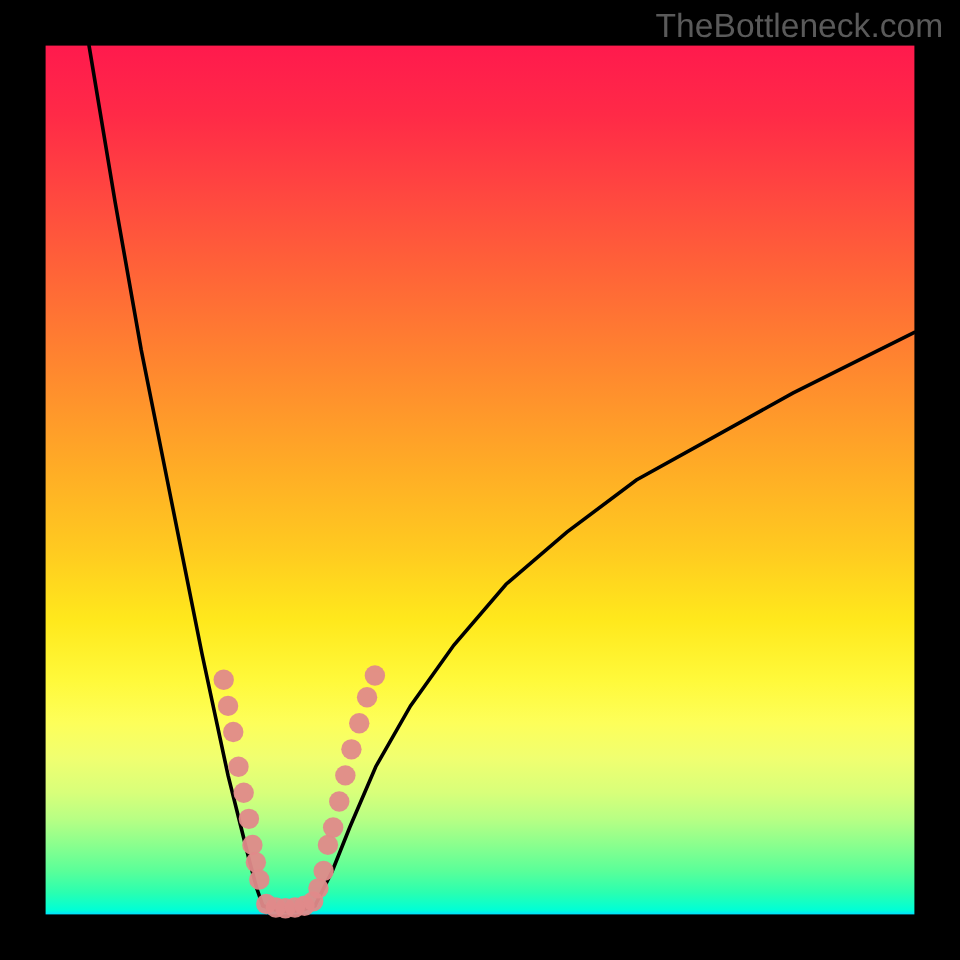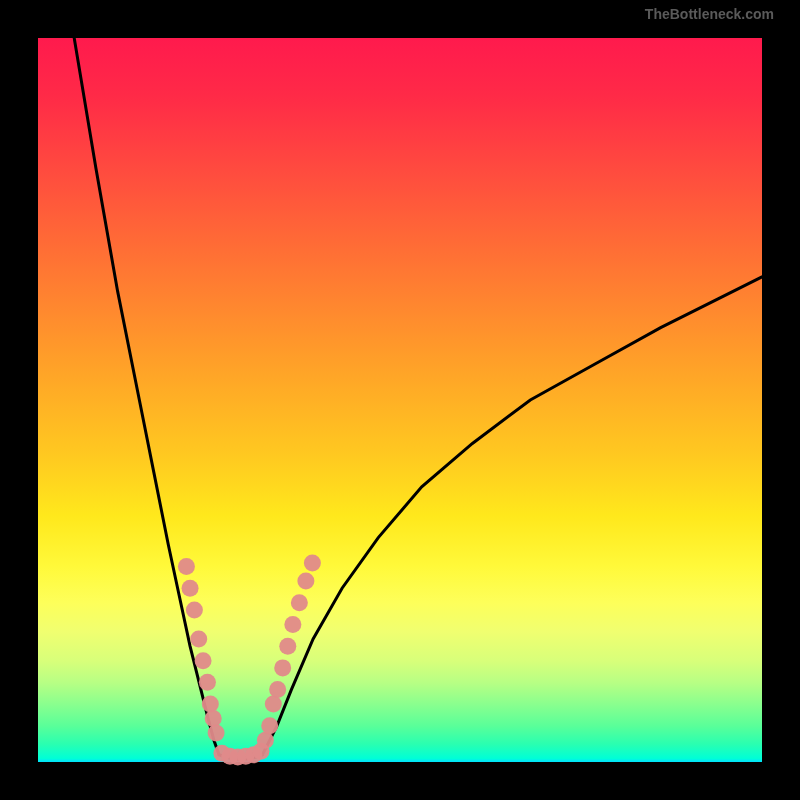--- a/index.html
+++ b/index.html
@@ -7,24 +7,24 @@
     width: 800px;
     height: 800px;
     background: #000;
     position: relative;
     overflow: hidden;
     font-family: Arial, sans-serif;
   }
   .watermark {
     position: absolute;
     top: 6px;
-    right: 26px;
+    right: 14px;
     color: #5a5a5a;
-    font-size: 14px;
-    font-weight: 700;
+    font-size: 28px;
+    font-weight: 400;
     z-index: 10;
   }
   .plot-area {
     position: absolute;
     left: 38px;
     top: 38px;
     width: 724px;
     height: 724px;
     background: linear-gradient(to bottom,
       #ff1a4d 0%,

